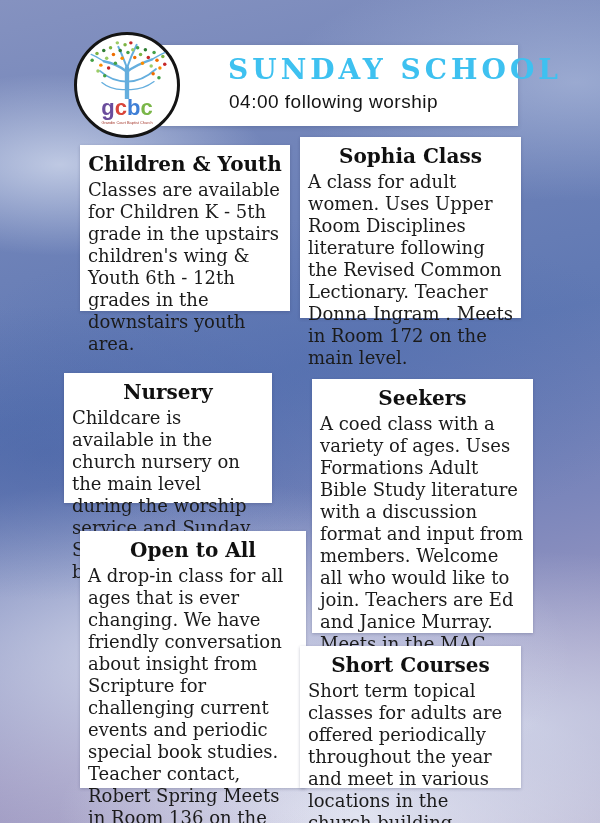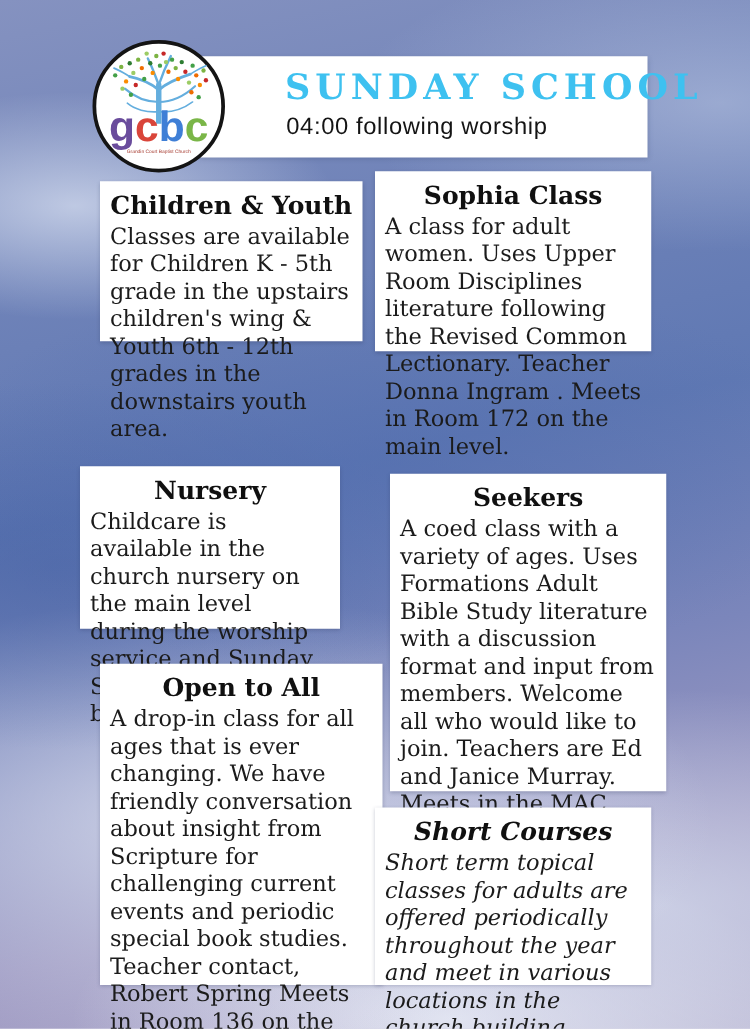--- a/index.html
+++ b/index.html
@@ -28,39 +28,39 @@
     position:absolute;left:229px;top:91px;font-size:19px;color:#141414;
     font-family:"Liberation Sans",sans-serif;letter-spacing:.5px;white-space:nowrap;z-index:3;
   }
   .logo{
     position:absolute;left:74px;top:32px;width:100px;height:100px;border-radius:50%;
     background:#fff;border:3px solid #141414;z-index:4;
   }
   .logo svg{position:absolute;left:0;top:4px;width:100px;height:60px;}
   .logo-letters{
     position:absolute;bottom:16px;left:0;width:100%;text-align:center;line-height:1;
-    font-family:"Liberation Sans",sans-serif;font-weight:bold;font-size:34px;letter-spacing:0;
+    font-family:"Liberation Sans",sans-serif;font-weight:bold;font-size:22px;letter-spacing:0;
   }
   .logo-church-name{
     position:absolute;bottom:10px;left:0;width:100%;text-align:center;
     font-family:"Liberation Sans",sans-serif;font-size:5px;color:#a5392e;
     transform:scale(.78);white-space:nowrap;
   }
   .card{
     position:absolute;background:#fff;box-sizing:border-box;padding:6px 8px;
     box-shadow:0 1px 3px rgba(45,55,95,.28);
   }
   .card h2{margin:0 0 2px 0;font-size:20px;line-height:26px;text-align:center;font-weight:bold;color:#101010;}
   .card p{margin:0;font-size:18px;line-height:22px;color:#1b1b1b;}
-  #card-children{left:80px;top:145px;width:210px;height:128px;}
-  #card-sophia{left:300px;top:137px;width:221px;height:144px;}
+  #card-children{left:80px;top:145px;width:210px;height:166px;}
+  #card-sophia{left:300px;top:137px;width:221px;height:181px;}
   #card-nursery{left:64px;top:373px;width:208px;height:130px;}
   #card-seekers{left:300px;top:379px;width:221px;height:254px;margin-left:12px;}
   #card-open{left:80px;top:531px;width:226px;height:257px;}
-  #card-short{left:300px;top:646px;width:221px;height:142px;font-style:italic;}
+  #card-short{left:300px;top:646px;width:221px;height:142px;}
 </style>
 </head>
 <body>
 
 <div class="flyer">
 
   <div class="header-box"></div>
 
   <div class="logo">
     <svg viewBox="0 0 100 62" aria-hidden="true">

